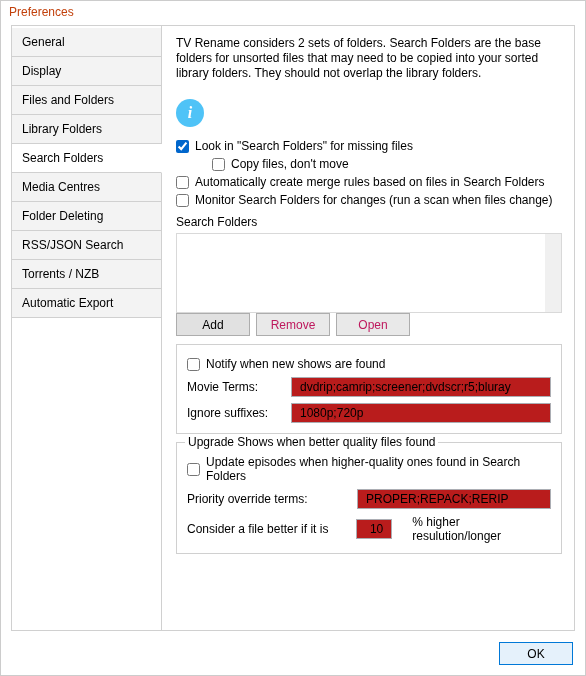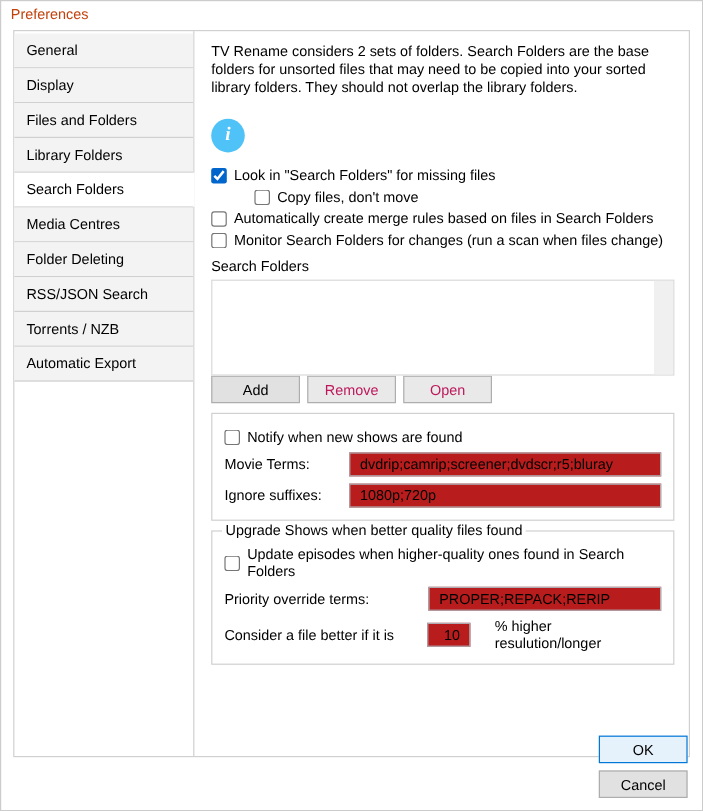--- a/index.html
+++ b/index.html
@@ -120,15 +120,14 @@
           <div class="field-label">Consider a file better if it is</div>
           <input class="text small" type="text" value="10" style="">
           <span>% higher resulution/longer</span>
         </div>
       </div>
     </div>
   </div>
 
   <div class="footer">
     <button class="win primary">OK</button>
-    <button class="win">Cancel</button>
   </div>
 </div>
 
 </body></html>

